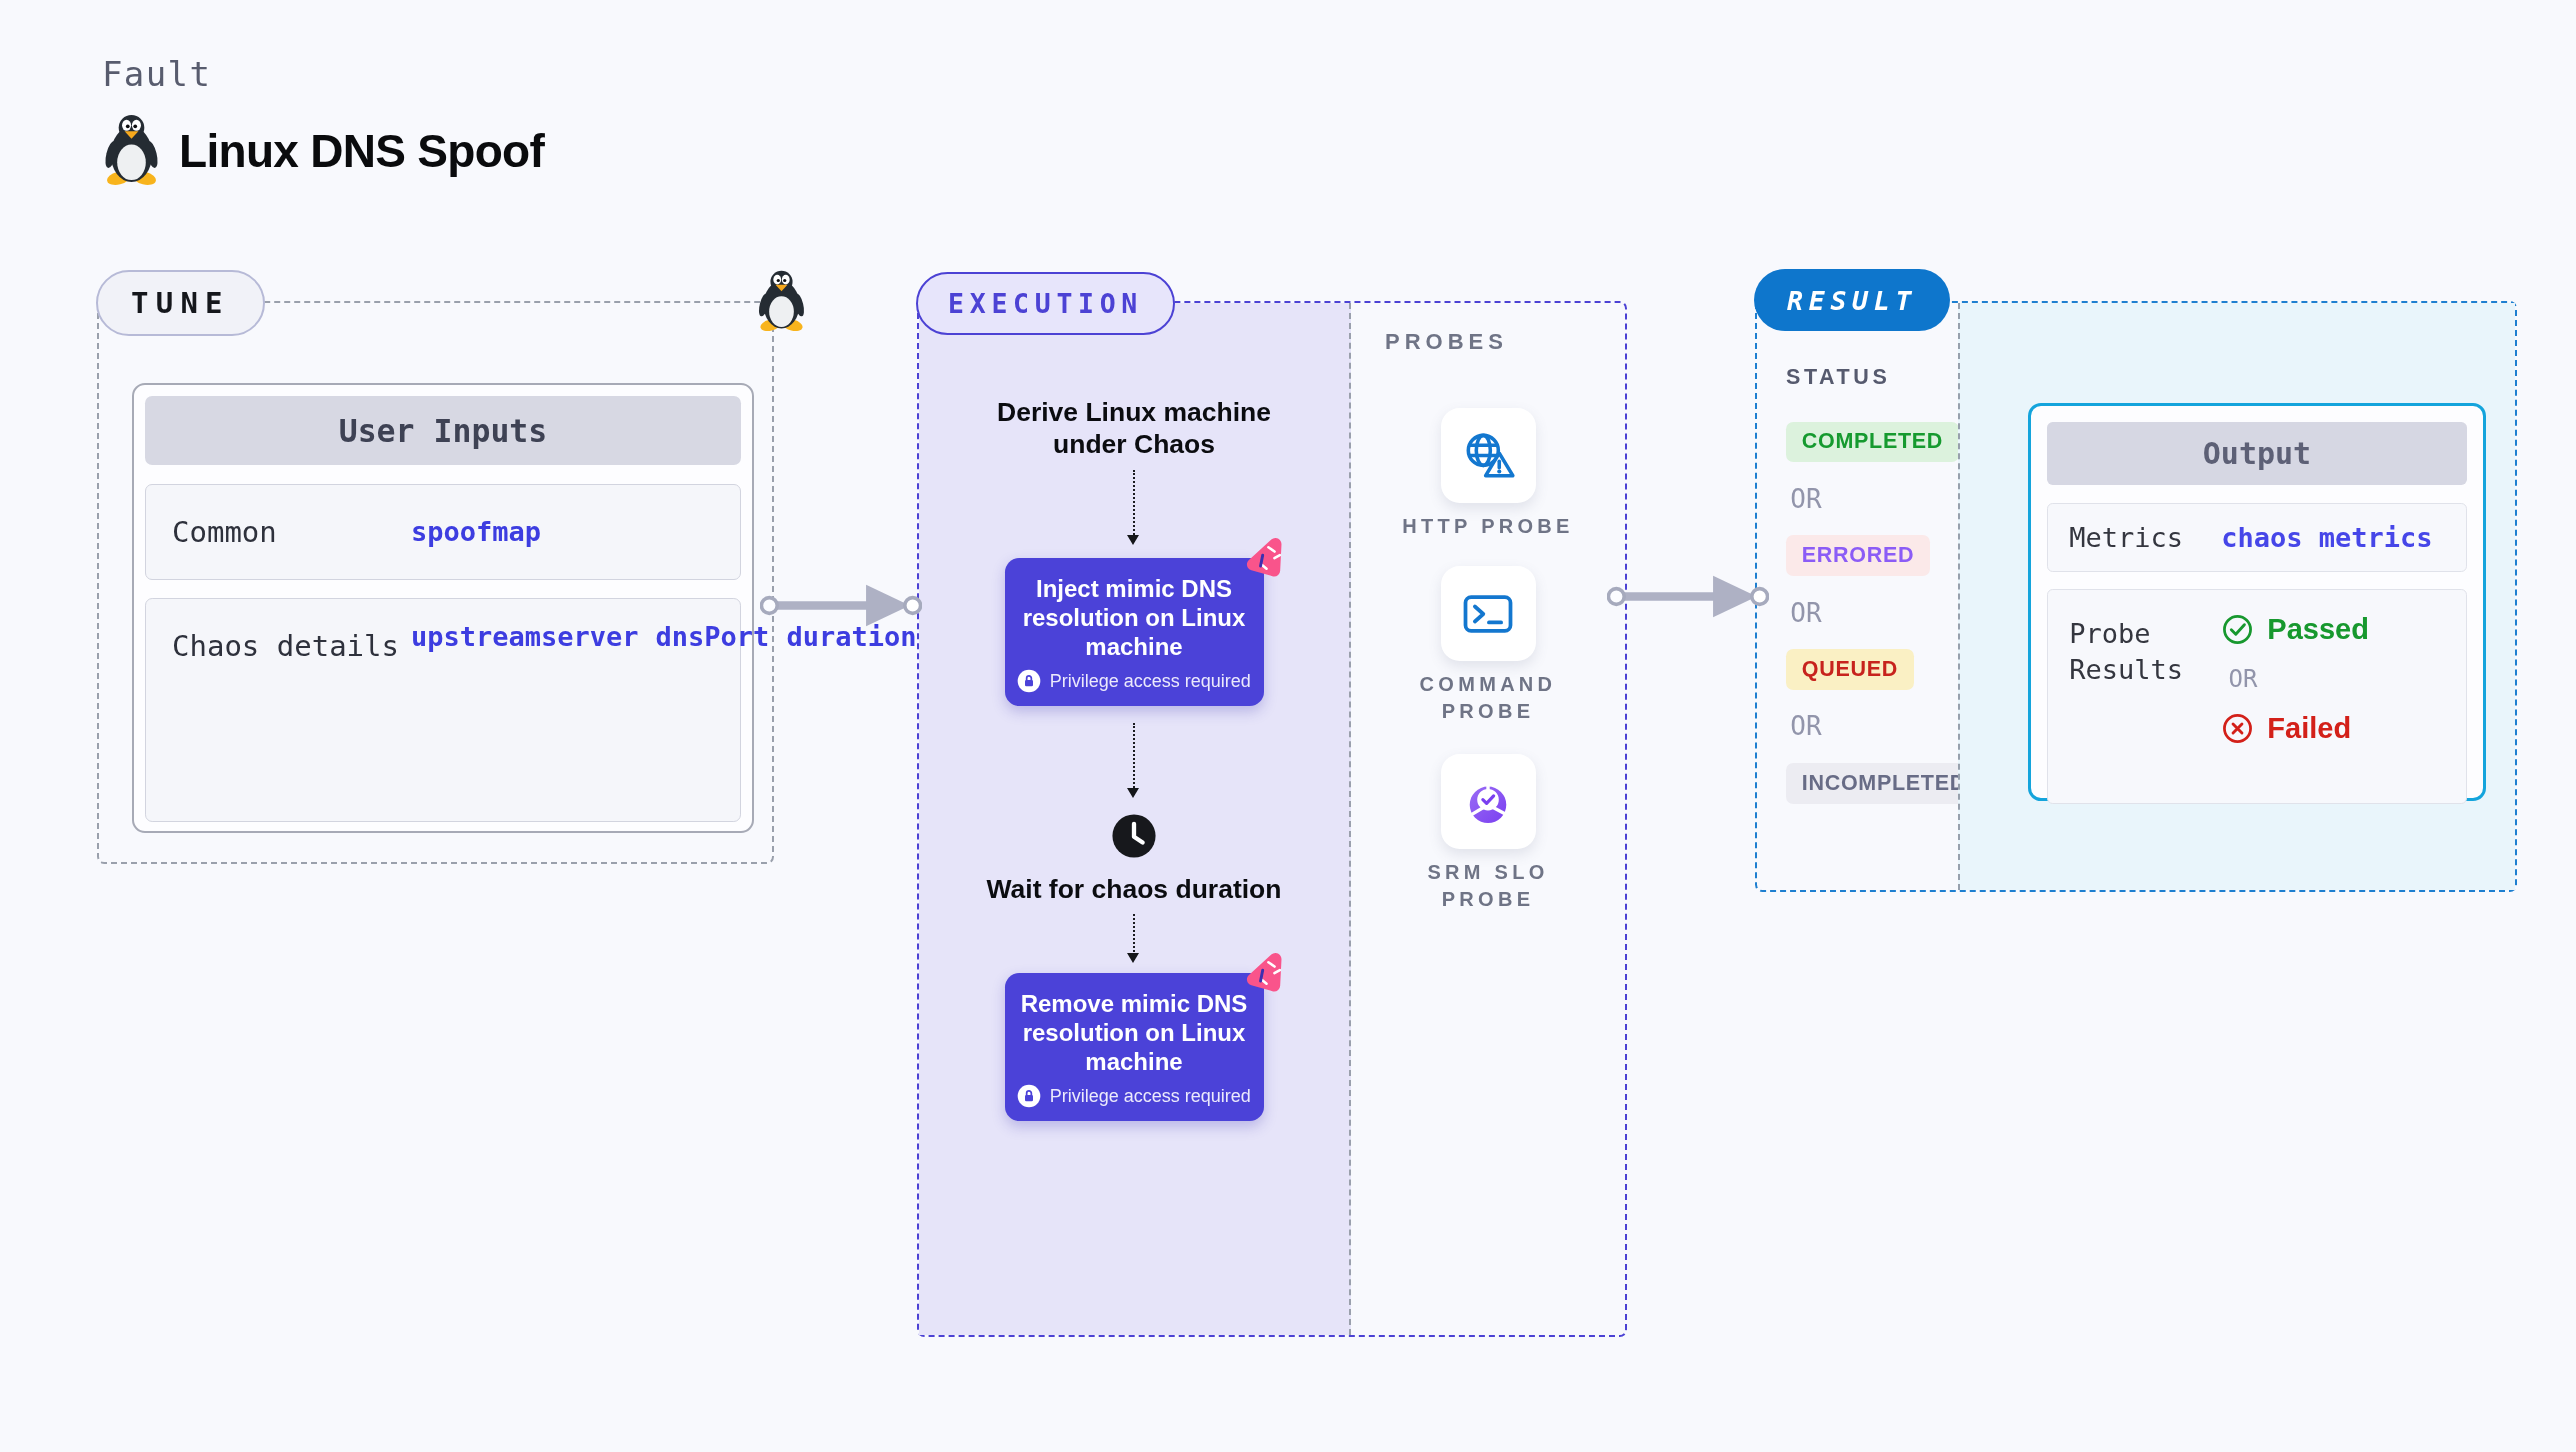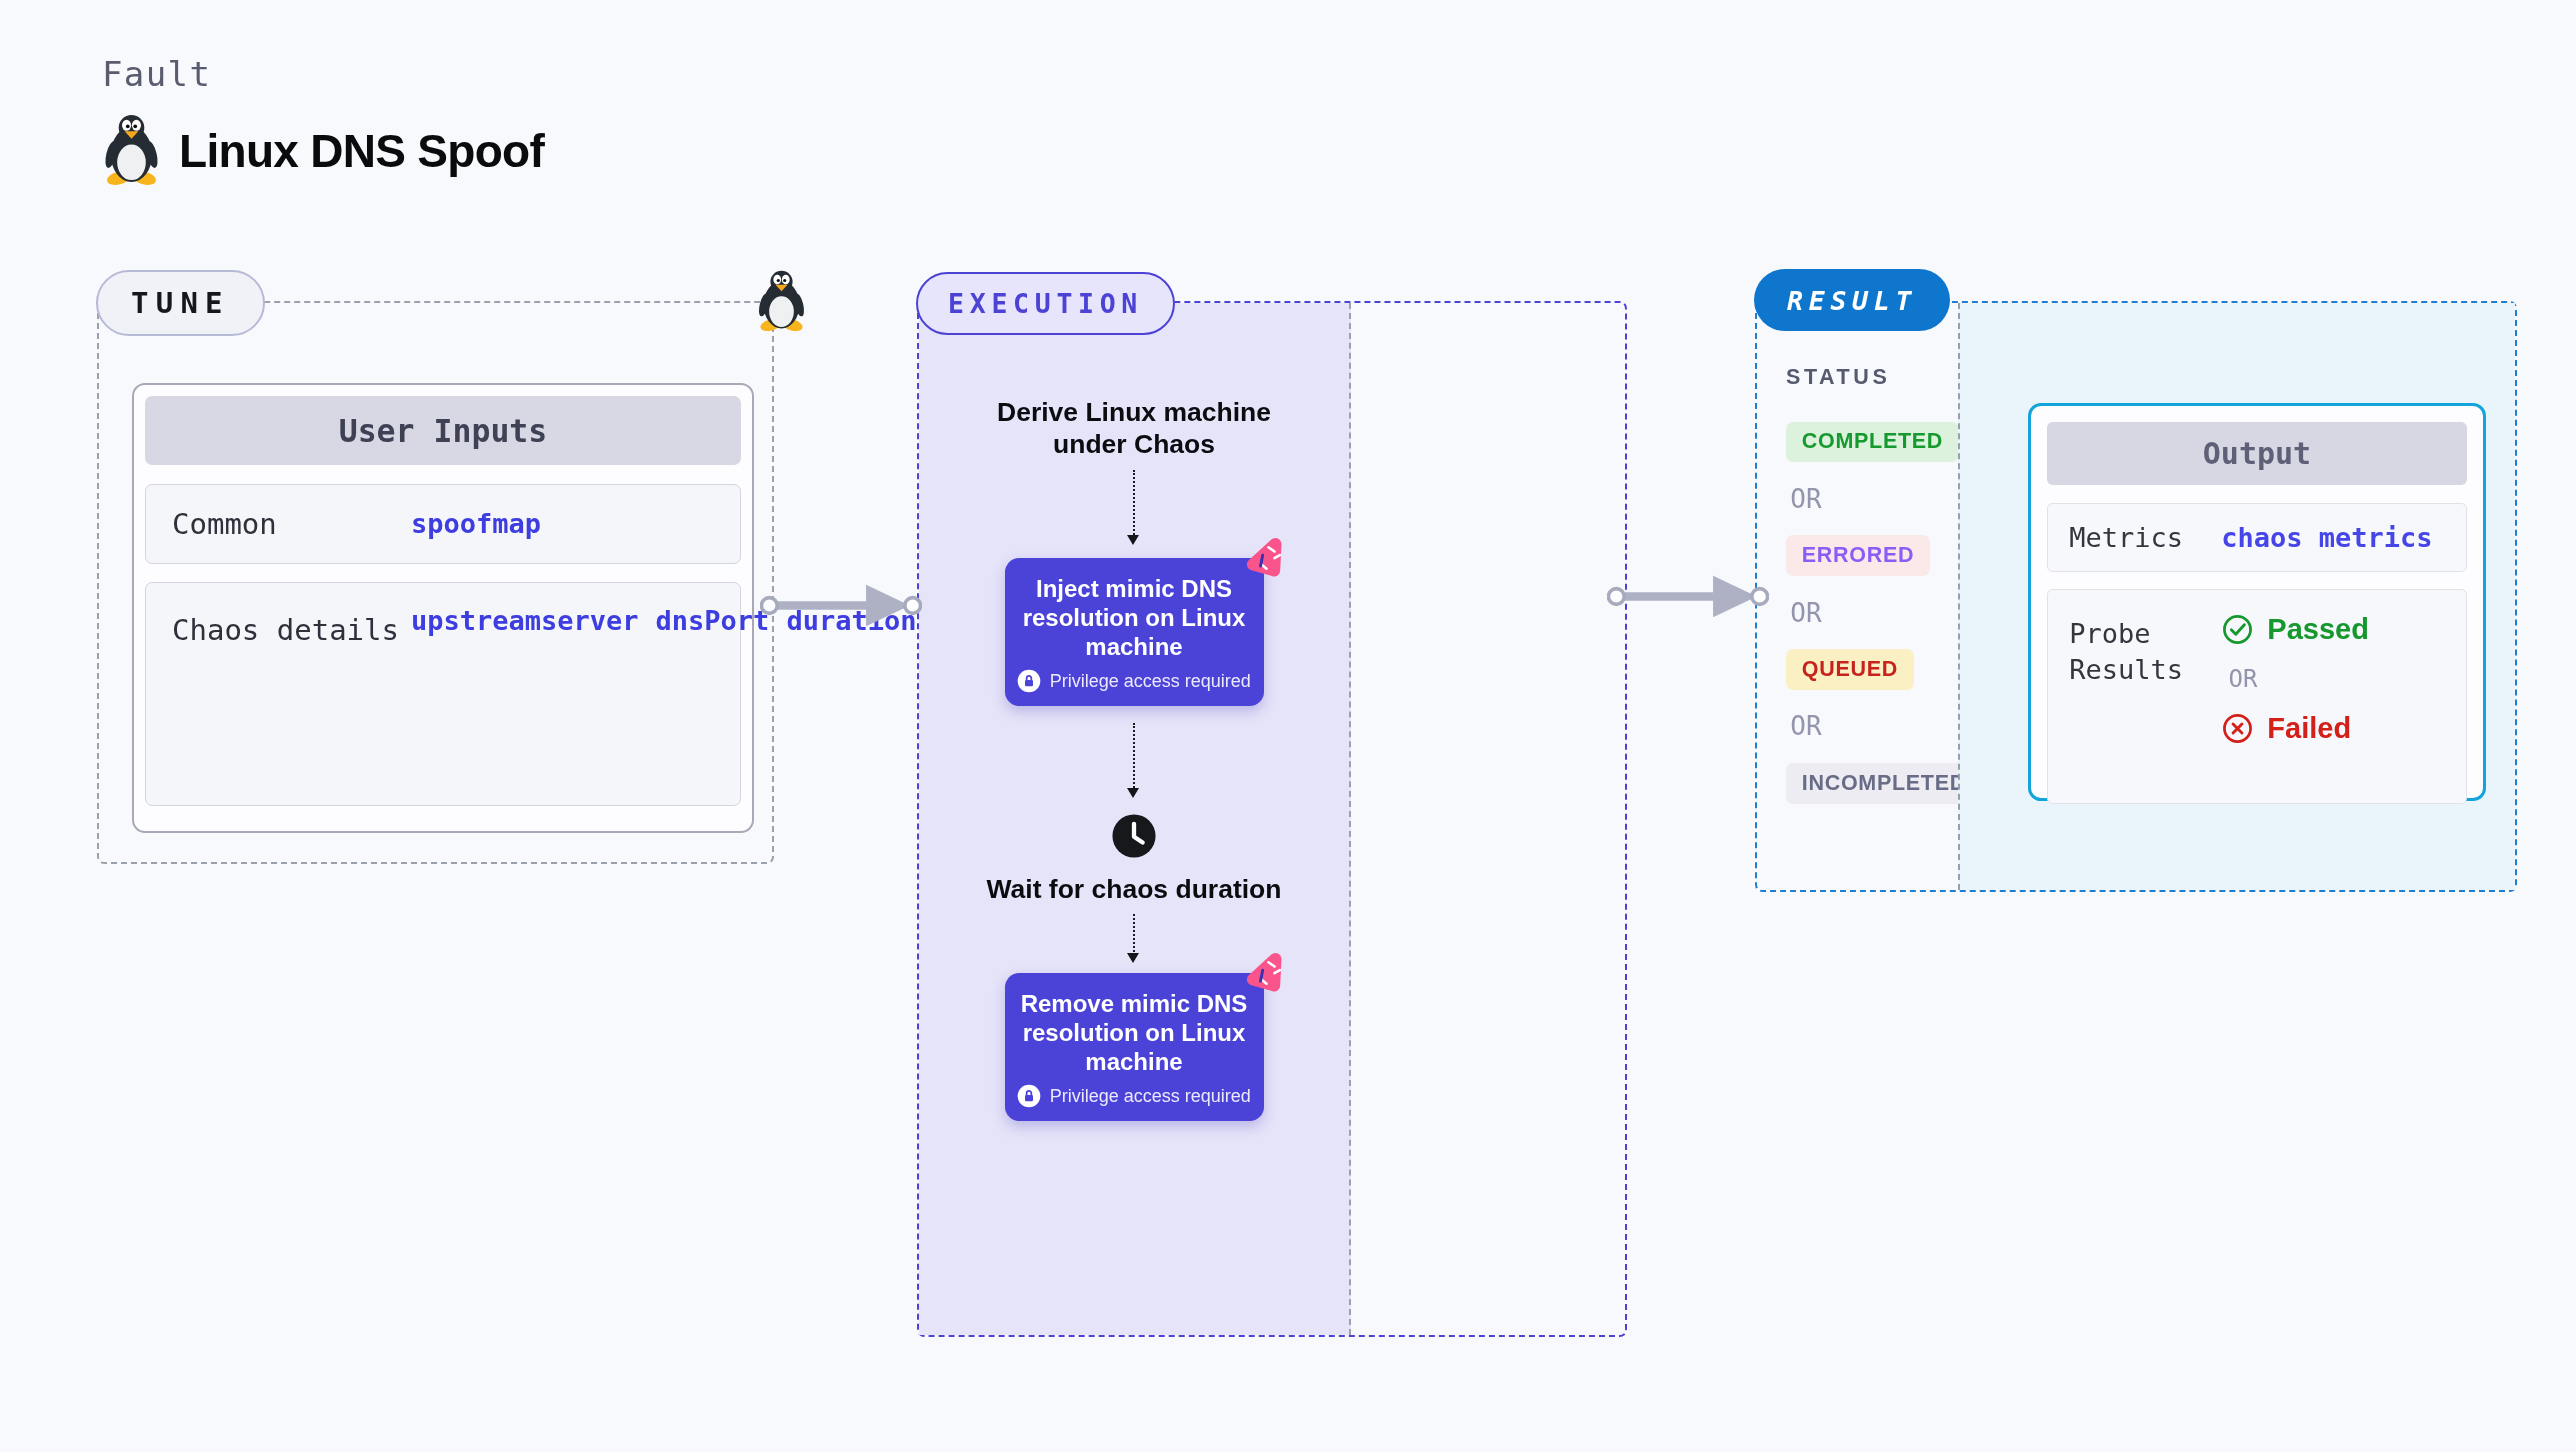--- a/index.html
+++ b/index.html
@@ -26,21 +26,21 @@
   .ui-card{position:absolute;left:33px;top:80px;width:622px;height:450px;background:#fdfdff;
            border:2.9px solid #a7aab6;border-radius:13px;box-sizing:border-box;padding:11px;}
   .ui-header{height:69px;background:#d7d8e3;border-radius:7.2px;display:flex;align-items:center;
              justify-content:center;font-family:"DejaVu Sans Mono",monospace;font-weight:bold;
              font-size:31.5px;color:#3e4254;}
   .ui-row{background:#f5f6fa;border:1.4px solid #d2d4df;border-radius:7.2px;display:flex;
           padding:0 26px;box-sizing:border-box;margin-top:18.6px;}
   .ui-row-label{width:239px;flex-shrink:0;font-family:"DejaVu Sans Mono",monospace;
                 font-size:29px;color:#2e313c;}
   .ui-val{font-family:"DejaVu Sans Mono",monospace;font-weight:bold;font-size:27px;color:#3d3de0;}
-  #row-common{height:80px;align-items:center;border-radius:7px;}
+  #row-common{height:96px;align-items:center;border-radius:7px;}
   #row-chaos{height:224px;}
   #row-chaos .ui-row-label{padding-top:30px;}
   #row-chaos .vals{display:flex;gap:17px;padding-top:21.5px;}
 
   
   #execution{left:917px;top:301px;width:706px;height:1032px;border:2.9px dashed #4c42d4;}
   #execution .sec-pill{left:-2.9px;top:-31.5px;height:59px;padding:0 30px;background:#e7e5fb;
                        border:2.9px solid #4c42d4;font-size:26.5px;letter-spacing:5.7px;color:#4c42d4;}
   .exec-left{position:absolute;left:0;top:0;bottom:0;width:430px;background:#e6e4f9;
              border-right:2.1px dashed #9aa0ac;display:flex;flex-direction:column;align-items:center;}
@@ -276,20 +276,44 @@
         <div class="node-title">Remove mimic DNS resolution on Linux machine</div>
         <div class="privilege">
           <svg width="24" height="24" viewBox="0 0 34 34">
               <use href="#sym-lock"></use>
             </svg>
           <span>Privilege access required</span>
         </div>
       </div>
     </div>
 
+    <div class="exec-right">
+      <div class="probes-label">PROBES</div>
+
+      <div class="probe-card" style="margin-top:53px">
+        <svg viewBox="0 0 84 84" width="60" height="60">
+            <use href="#sym-globe-warning"></use>
+          </svg>
+      </div>
+      <div class="probe-name">HTTP PROBE</div>
+
+      <div class="probe-card" style="margin-top:26px">
+        <svg viewBox="0 0 84 84" width="60" height="60">
+            <use href="#sym-terminal"></use>
+          </svg>
+      </div>
+      <div class="probe-name">COMMAND PROBE</div>
+
+      <div class="probe-card" style="margin-top:29px">
+        <svg viewBox="0 0 84 84" width="60" height="60">
+            <use href="#sym-slo"></use>
+          </svg>
+      </div>
+      <div class="probe-name">SRM SLO PROBE</div>
+    </div>
   </section>
 
   <svg class="conn" style="left:1607px;top:562px" width="162" height="69" viewBox="0 0 226 96">
       <use href="#sym-arrow"></use>
     </svg>
 
   <section class="sec" id="result">
     <div class="sec-pill">RESULT</div>
 
     <div class="status-col">

